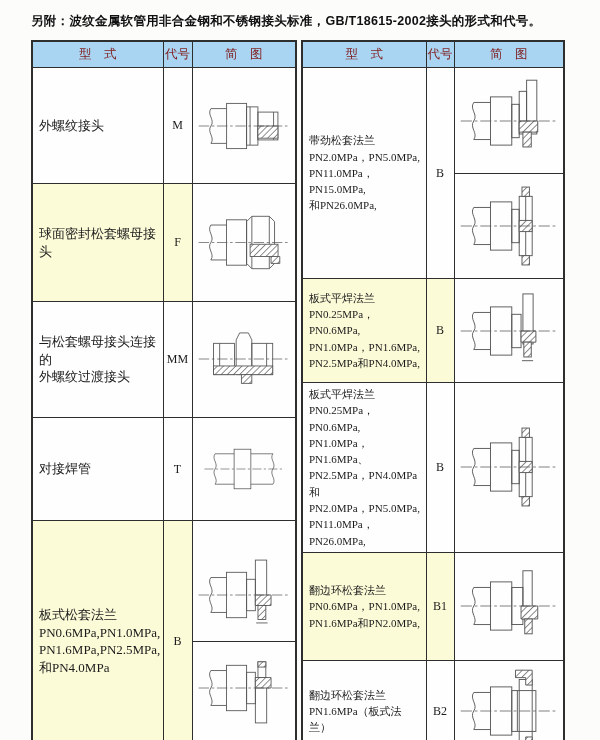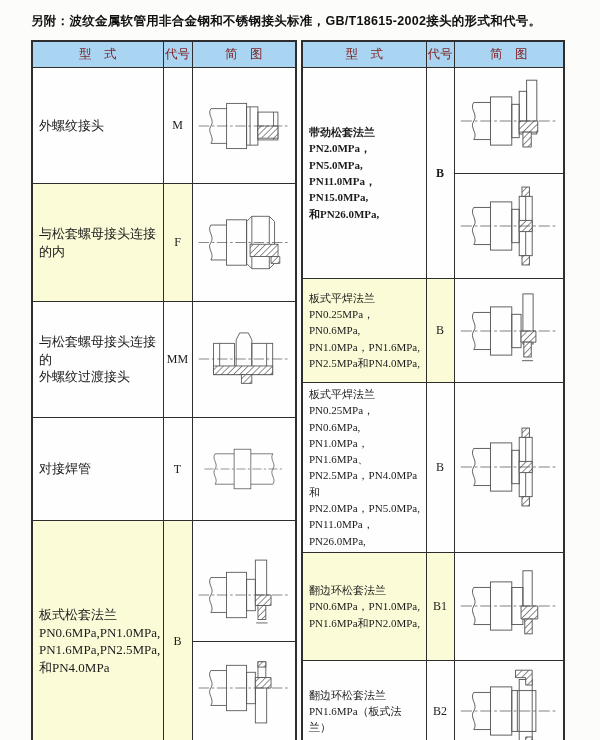--- a/index.html
+++ b/index.html
@@ -91,21 +91,21 @@
                   <line x1="62" y1="24" x2="62" y2="68"></line>
                   <rect x="71" y="30" width="23" height="32"></rect>
                   <line x1="89" y1="30" x2="89" y2="62"></line>
                   <rect class="h" x="71" y="46" width="23" height="14"></rect>
                   <line class="cl" x1="3" y1="46" x2="107" y2="46"></line>
                 </svg>
               </div>
             </td>
           </tr>
           <tr class="hl" style="height: 91px;">
-            <td class="type">与松套螺母接头连接的内</td>
+            <td class="type">球面密封松套螺母接头</td>
             <td class="code">F</td>
             <td class="diagram">
               <div style="display:flex;align-items:center;justify-content:center;height:89px">
                 <svg class="diag" viewBox="0 0 110 92" width="96" height="81" preserveAspectRatio="xMidYMid meet">
                   <path d="M17,26 c-5,7 5,13 0,20 c-5,7 5,13 0,20"></path>
                   <line x1="17" y1="26" x2="35" y2="26"></line>
                   <line x1="17" y1="66" x2="35" y2="66"></line>
                   <rect x="35" y="20" width="23" height="52"></rect>
                   <path d="M58,22 l6,-6 h20 l6,6 v48 l-6,6 h-20 l-6,-6 z"></path>
                   <line x1="64" y1="16" x2="64" y2="76"></line>
@@ -203,21 +203,21 @@
           <col style="width:110px">
         </colgroup>
       <thead>
         <tr>
           <th>型　式</th>
           <th>代号</th>
           <th>简　图</th>
         </tr>
       </thead>
       <tbody id="right-body">
-          <tr style="height: 211px; font-weight: bold;">
+          <tr style="height: 211px;">
             <td class="type">带劲松套法兰
 PN2.0MPa，PN5.0MPa,
 PN11.0MPa，PN15.0MPa,
 和PN26.0MPa,</td>
             <td class="code">B</td>
             <td class="diagram">
               <div class="split" style="height:209px">
                 <div>
                   <svg class="diag" viewBox="0 0 110 92" width="102" height="96" preserveAspectRatio="xMidYMid meet">
                     <path d="M17,26 c-5,7 5,13 0,20 c-5,7 5,13 0,20"></path>

